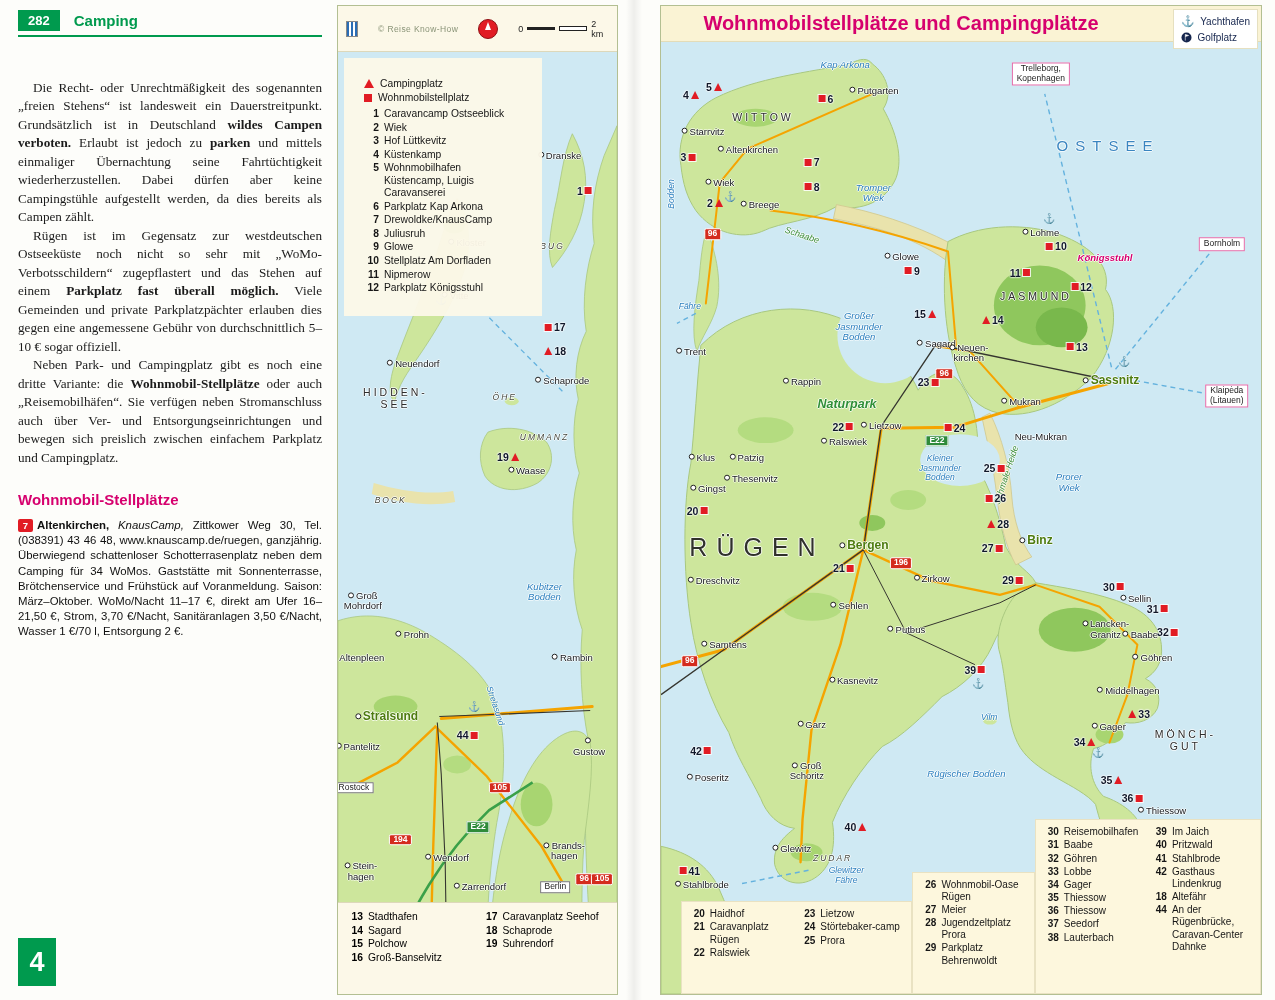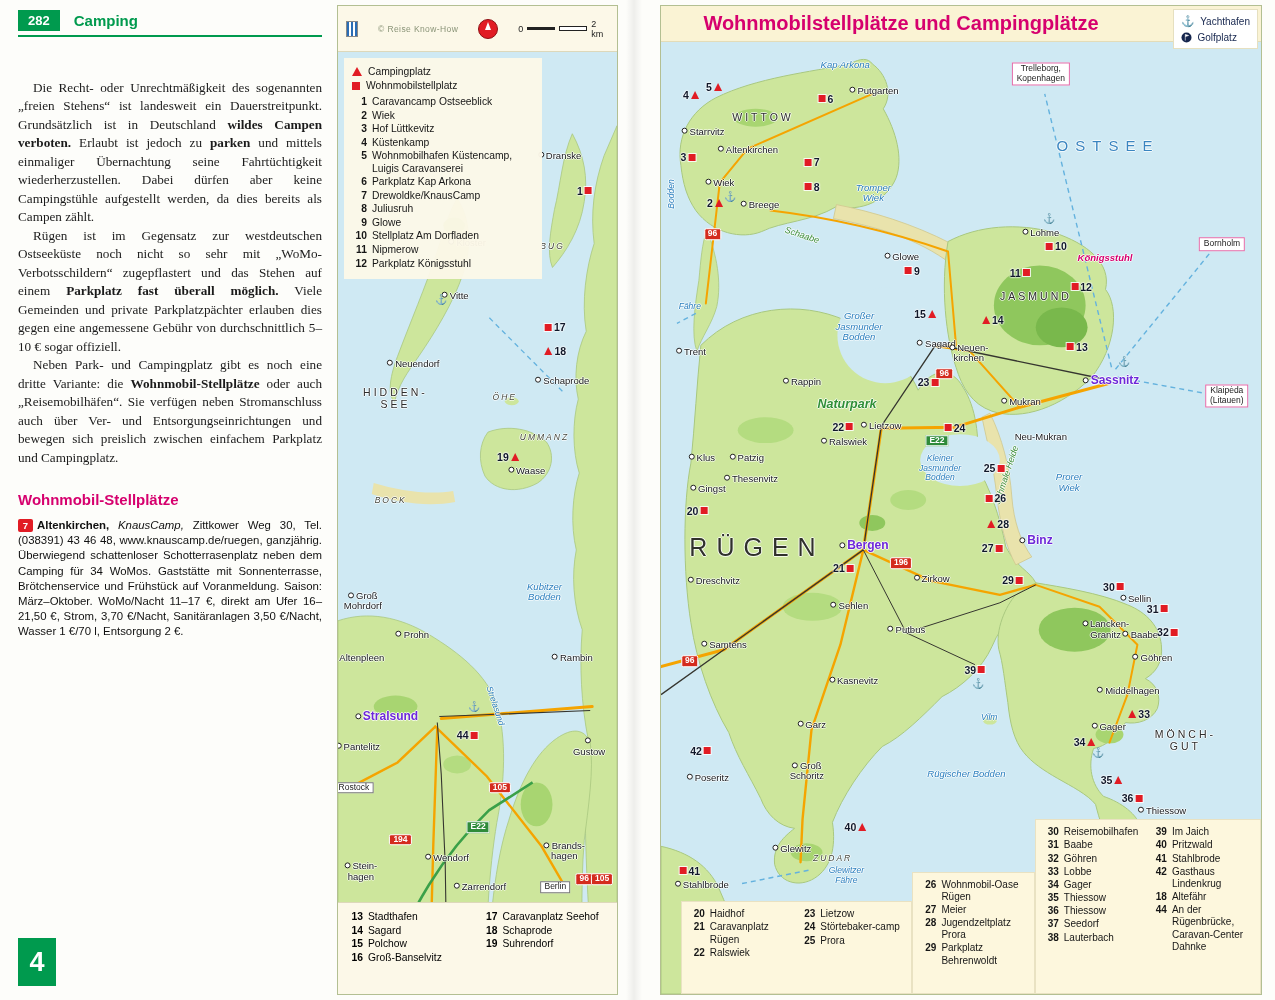--- a/index.html
+++ b/index.html
@@ -25,39 +25,39 @@
 .map-canvas svg{position:absolute;inset:0;width:100%;height:100%}
 .strip-header{position:absolute;left:0;top:0;right:0;height:46px;background:#fcf8e8;border-bottom:1px solid #ddd8ba;display:flex;align-items:center;gap:20px;padding:0 8px;z-index:6}
 .rkh-logo{width:12px;height:16px;background:repeating-linear-gradient(90deg,#2a6db5 0 2px,#fff 2px 4px);border:1px solid #888;flex:none}
 .credit{font-size:8.5px;color:#8a9478;letter-spacing:.4px;white-space:nowrap}
 .compass{width:20px;height:20px;border-radius:50%;background:#e11c24;border:1px solid #8e1115;position:relative;flex:none}
 .compass::before{content:"";position:absolute;left:50%;top:2px;transform:translateX(-50%);border-left:3.5px solid transparent;border-right:3.5px solid transparent;border-bottom:8px solid #fff}
 .scalebar{display:flex;align-items:center;gap:4px;font-size:9px;color:#222}
 .scalebar .bar{width:28px;height:3px;flex:none}
 .scalebar .b1{background:#222}
 .scalebar .b2{background:#fff;border:1px solid #222;height:5px}
-.legend-box{position:absolute;left:6px;top:52px;width:198px;background:rgba(252,248,232,.96);padding:8px;z-index:6;font-size:10.3px;color:#161616}
+.legend-box{position:absolute;left:6px;top:52px;width:198px;background:rgba(252,248,232,.96);padding:20px;z-index:6;font-size:10.3px;color:#161616}
 .leg-sym-row{display:flex;align-items:center;gap:6px;margin-bottom:3px}
 .sym-tri{width:0;height:0;border-left:5px solid transparent;border-right:5px solid transparent;border-bottom:9px solid #e11c24;flex:none}
 .sym-sq{width:8px;height:8px;background:#e11c24;flex:none}
 .numlist{margin-top:5px}
 .leg-row{display:flex;gap:5px;line-height:1.22;margin-bottom:1px}
 .leg-num{font-weight:bold;min-width:15px;text-align:right;flex:none}
 .strip-bottom{position:absolute;left:0;right:0;bottom:0;height:92px;background:#fcf8e8;border-top:1px solid #ddd8ba;display:flex;gap:10px;padding:8px 10px;z-index:6;font-size:10.3px}
 .strip-bottom .legcol{flex:1}
 
 .marker{position:absolute;transform:translate(-50%,-50%);display:flex;align-items:center;gap:2px;z-index:4}
 .mnum{font-weight:bold;font-size:10.5px;color:#10182a;text-shadow:0 0 2px #fff,0 0 2px #fff,0 0 2px #fff}
 .msym{flex:none}
 .msym.tri{width:0;height:0;border-left:4.5px solid transparent;border-right:4.5px solid transparent;border-bottom:8px solid #e11c24}
 .msym.sq{width:7px;height:7px;background:#e11c24;box-shadow:0 0 0 1px rgba(255,255,255,.85)}
 .mlabel{position:absolute;transform:translate(-50%,-50%);white-space:pre-line;text-align:center;z-index:3;line-height:1.12;
  text-shadow:0 1px 0 rgba(255,255,255,.75),0 -1px 0 rgba(255,255,255,.75),1px 0 0 rgba(255,255,255,.75),-1px 0 0 rgba(255,255,255,.75)}
 .town{font-size:9.5px;color:#17191d}
-.town-big{font-size:12px;font-weight:bold;color:#6d28d9}
+.town-big{font-size:12px;font-weight:bold;color:#4d7c0f}
 .water{font-style:italic;color:#2b7fbe;font-size:9.5px}
 .water-s{font-style:italic;color:#2b7fbe;font-size:8.5px}
 .water-big{color:#3a85c0;font-size:15px;letter-spacing:7px;font-weight:500}
 .caps{font-size:10.5px;letter-spacing:3px;color:#2d2d2d}
 .caps-s{font-size:8.5px;letter-spacing:2px;color:#46483f;font-style:italic}
 .region{font-size:25px;letter-spacing:9px;color:#30312c;font-weight:500}
 .green-i{font-style:italic;color:#3f8f3a;font-size:9px}
 .green-b{font-weight:bold;font-style:italic;color:#2f8f36;font-size:12.5px}
 .magenta{color:#d6006e;font-weight:bold;font-style:italic;font-size:9.5px}
 .roadr{background:#d42b1e;color:#fff;font-size:8.5px;font-weight:bold;padding:0 3px;border:1px solid #fff;border-radius:2px;text-shadow:none}

